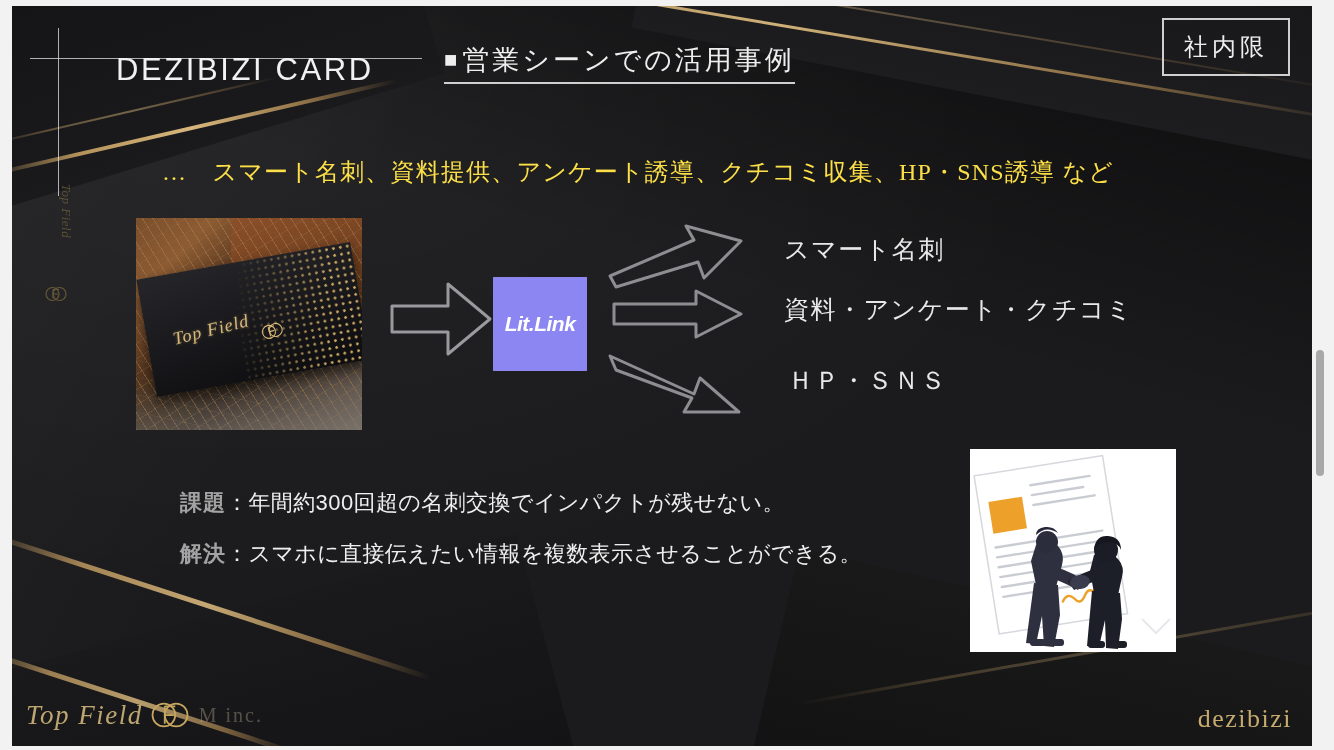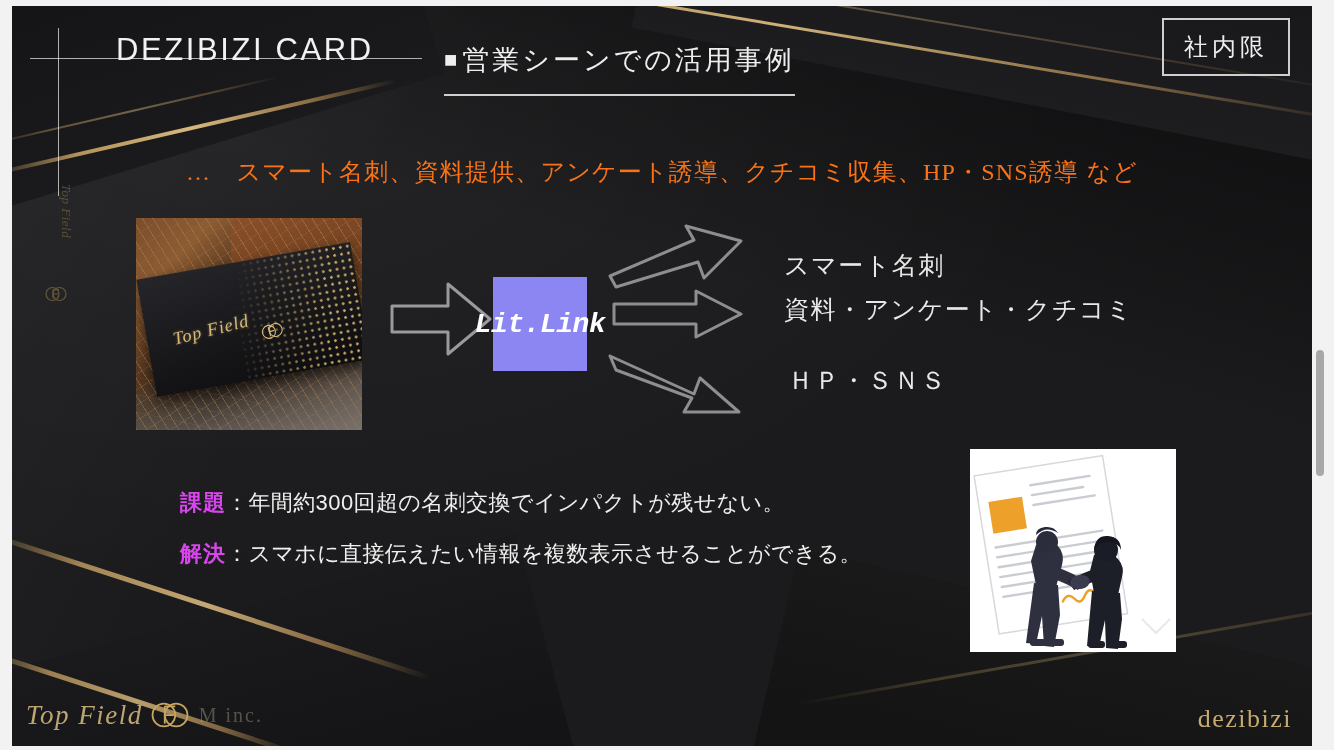--- a/index.html
+++ b/index.html
@@ -102,38 +102,38 @@
   .cross-h {
     position: absolute;
     left: 18px; top: 52px;
     width: 392px; height: 1px;
     background: rgba(235,235,235,0.72);
   }
 
   
   .deck-title {
     position: absolute;
-    left: 104px; top: 26px;
+    left: 104px; top: 46px;
     color: #f1f1f1;
     font-size: 31px;
     letter-spacing: 2.6px;
     font-weight: 400;
     font-family: "Liberation Sans", sans-serif;
     white-space: nowrap;
   }
   .slide-heading {
     position: absolute;
     left: 432px; top: 36px;
     color: #eeeeee;
     font-size: 27px;
     letter-spacing: 3px;
     font-family: "Liberation Serif", serif;
     white-space: nowrap;
     border-bottom: 2px solid #cfcfcf;
-    padding-bottom: 16px;
+    padding-bottom: 4px;
   }
   .slide-heading .sq {
     font-size: 22px;
     vertical-align: 2px;
     margin-right: 2px;
   }
 
   .badge {
     position: absolute;
     right: 22px; top: 12px;
@@ -146,26 +146,25 @@
     font-size: 24px;
     letter-spacing: 4px;
     font-family: "Liberation Serif", serif;
     box-sizing: border-box;
   }
 
   
   .subtitle {
     position: absolute;
     left: 150px; top: 150px;
-    color: #f97316;
+    color: #fde047;
     font-size: 24px;
     letter-spacing: 1.2px;
     font-family: "Liberation Serif", serif;
     white-space: nowrap;
-    margin-left: 24px;
   }
 
   
   .card-photo {
     position: absolute;
     left: 124px; top: 212px;
     width: 226px; height: 212px;
     background:
       linear-gradient(135deg,#7a4e2c 0%, #8d5c33 18%, #5c3b22 34%, #3c2a1a 46%, #2b2119 60%, #4b4038 80%, #6b6158 100%);
     overflow: hidden;
@@ -241,51 +240,51 @@
     position: absolute;
     left: 481px; top: 271px;
     width: 94px; height: 94px;
     background: #8b86f2;
     display: flex;
     align-items: center;
     justify-content: center;
   }
   .litlink span {
     color: #ffffff;
-    font-family: Liberation Mono, monospace;
+    font-family: Liberation Sans, sans-serif;
     font-style: italic;
     font-weight: bold;
-    font-size: 28px;
+    font-size: 21px;
     letter-spacing: -0.5px;
   }
 
   
   .flow-item {
     position: absolute;
     color: #e8e8e8;
     font-family: "Liberation Serif", serif;
     font-size: 25px;
     letter-spacing: 1.5px;
     white-space: nowrap;
   }
-  .fi-1 { left: 772px; top: 227px; margin-top: 16px; }
+  .fi-1 { left: 772px; top: 227px; }
   .fi-2 { left: 772px; top: 287px; }
   .fi-3 { left: 776px; top: 358px; }
 
   
   .ps-line {
     position: absolute;
     white-space: nowrap;
     font-family: "Liberation Sans", sans-serif;
     font-size: 22px;
     color: #efefef;
     letter-spacing: .4px;
   }
   .ps-line .lbl {
-    color: #d946ef;
+    color: #a3a3a3;
     font-weight: bold;
     letter-spacing: 1px;
     font-family: Liberation Mono, monospace;
   }
   .ps-1 { left: 168px; top: 482px; }
   .ps-2 { left: 168px; top: 533px; }
   .ps-3 { left: 240px; top: 565px; }
 
   
   .illus {

